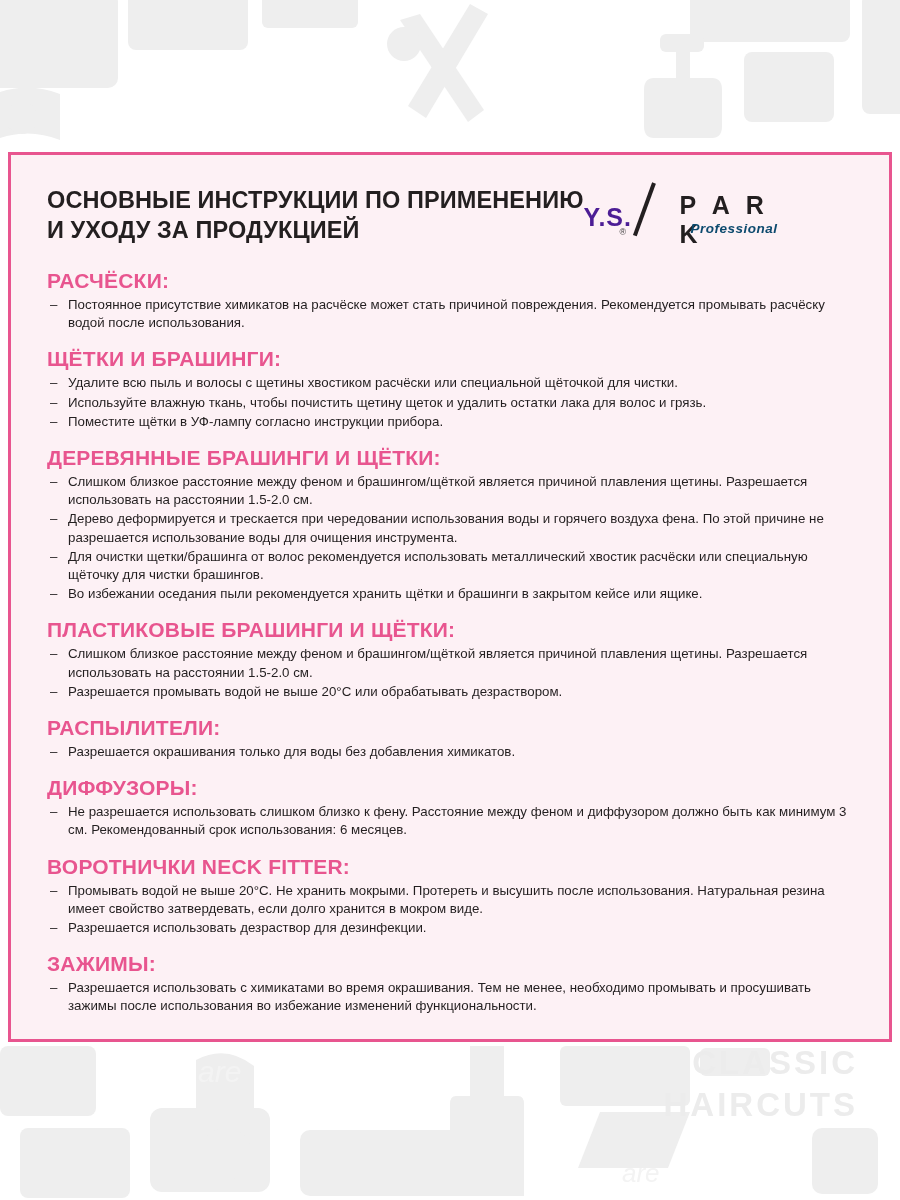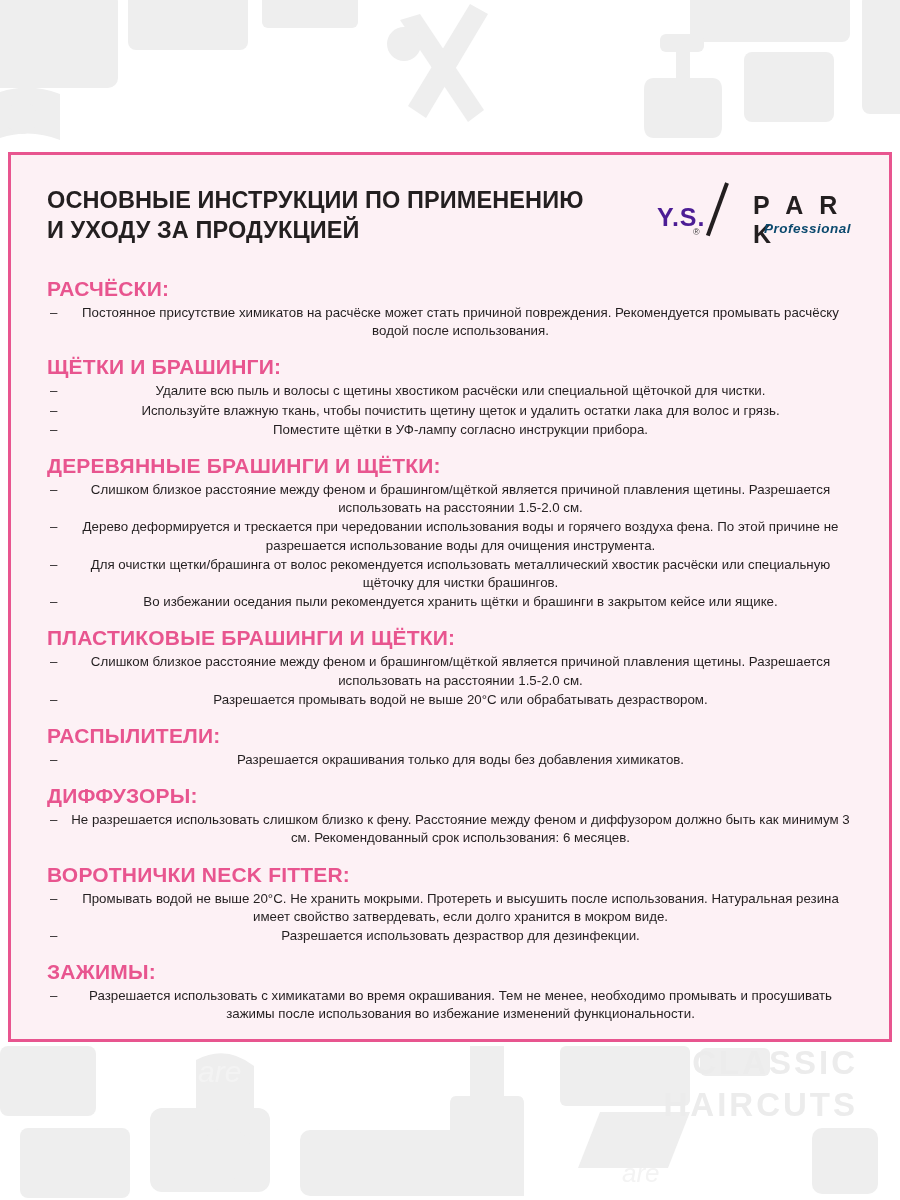--- a/index.html
+++ b/index.html
@@ -43,22 +43,21 @@
     background: #fdf1f5;
     padding: 30px 36px 20px 36px;
   }
 
   .card-inner { position: relative; height: 100%; }
 
   
   .header {
     display: flex;
     align-items: flex-start;
-    justify-content: space-between;
-    margin-bottom: 26px;
+    margin-bottom: 18px;
   }
   .doc-title {
     font-size: 23.5px;
     font-weight: bold;
     color: #231f20;
     line-height: 1.28;
     letter-spacing: 0.1px;
     max-width: 640px;
   }
   .doc-title .l2 { display: block; }
@@ -119,21 +118,21 @@
   .section { margin-bottom: 15px; }
   .section:last-child { margin-bottom: 16px; }
 
   .section-title {
     font-size: 21px;
     font-weight: bold;
     color: #e8558f;
     margin: 0 0 3px 0;
     letter-spacing: 0.2px;
   }
-  .bullets { margin: 0; padding: 0; list-style: none; text-align: center; }
+  .bullets { margin: 0; padding: 0; list-style: none; }
   .bullet {
     position: relative;
     padding-left: 21px;
     font-size: 13.3px;
     line-height: 1.37;
     color: #231f20;
     margin-bottom: 1px;
   }
   .bullet::before {
     content: "–";

